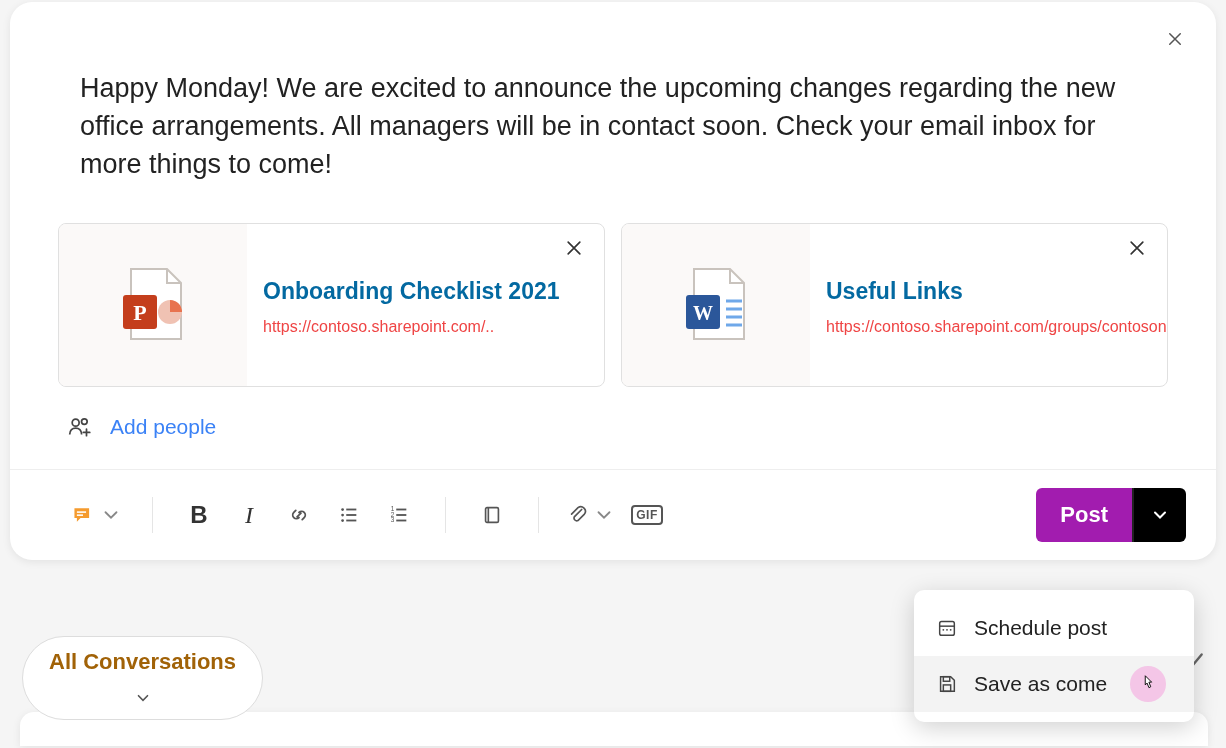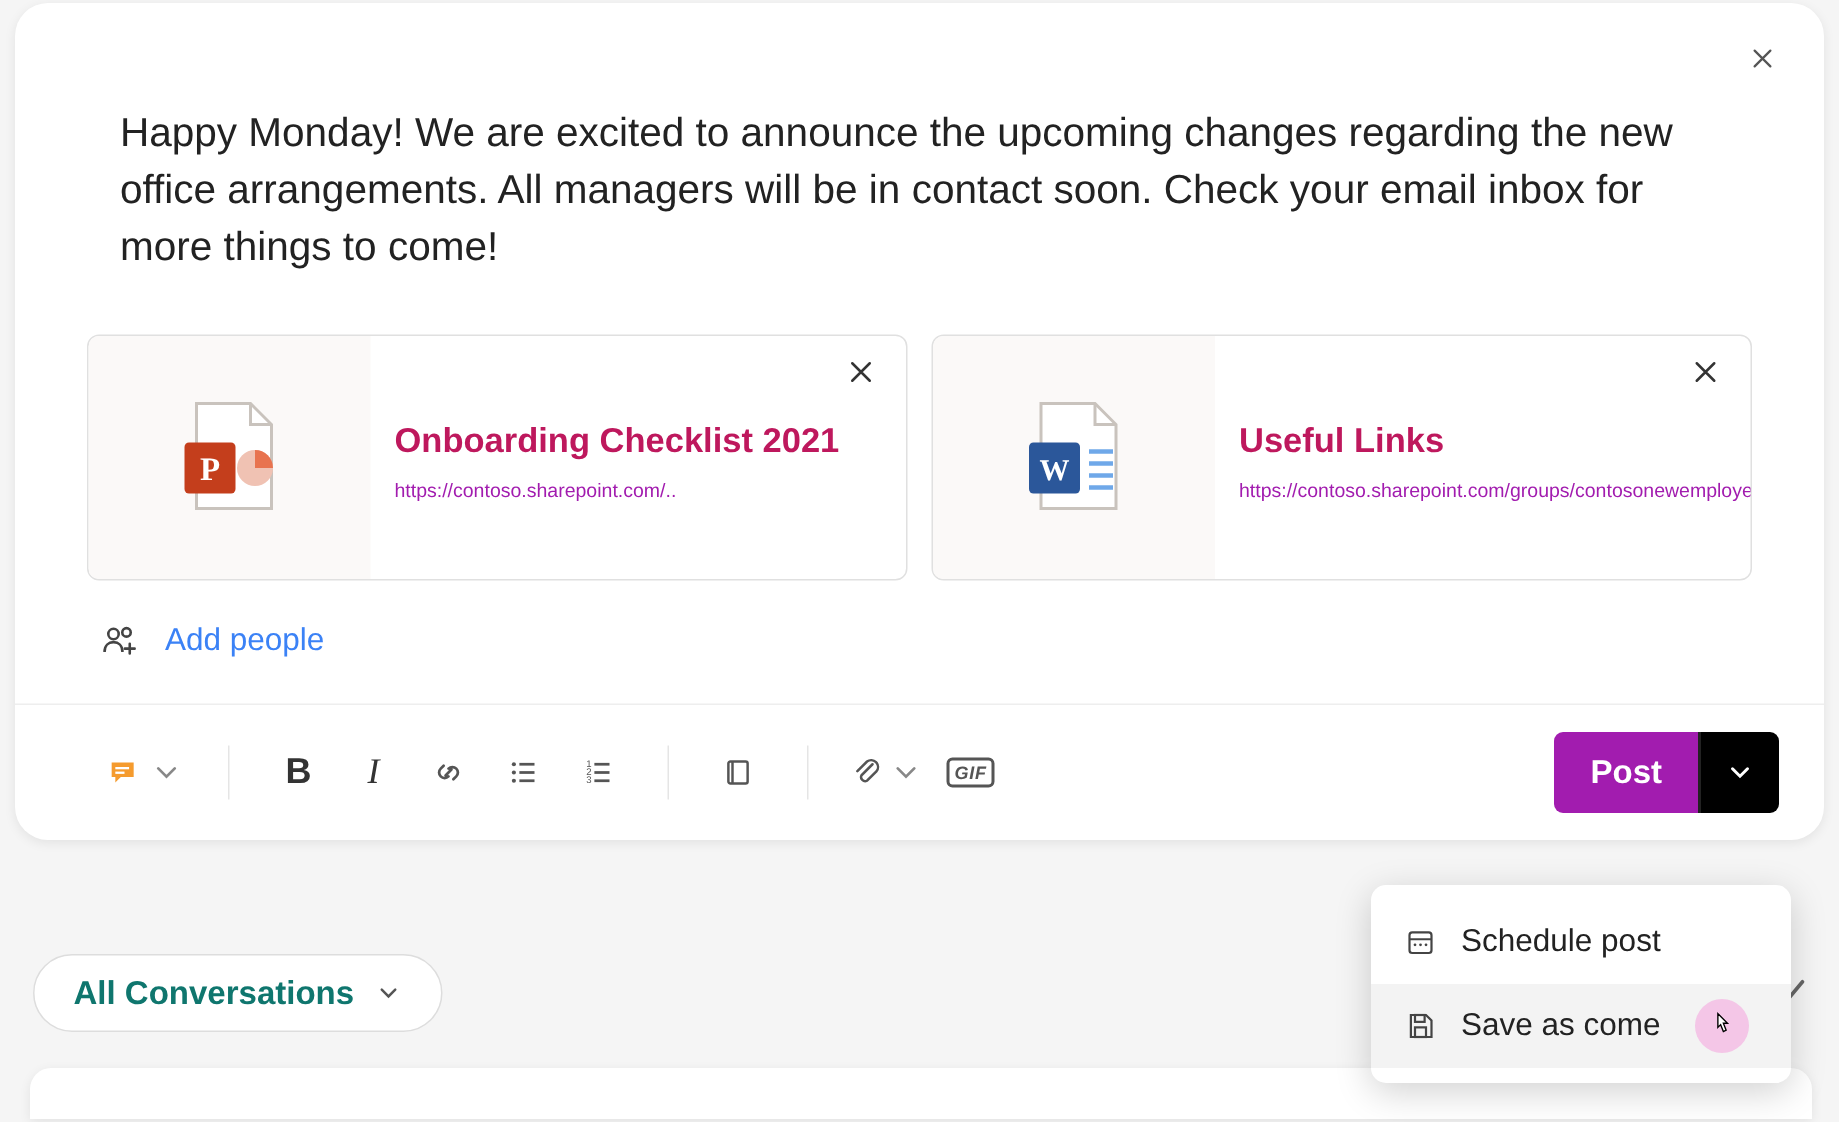--- a/index.html
+++ b/index.html
@@ -51,22 +51,22 @@
     }
     .att-icon-wrap {
       width: 188px;
       background: #fbf9f8;
       display: flex;
       align-items: center;
       justify-content: center;
       flex-shrink: 0;
     }
     .att-body { padding: 22px 24px 18px 16px; display:flex; flex-direction:column; justify-content:center; }
-    .att-title { font-size: 23px; font-weight: 600; color: #be185d; line-height: 1.3; }
-    .att-url { font-size: 13px; color: #a21caf; margin-top: 10px; line-height:1.3; }
+    .att-title { font-size: 23px; font-weight: 600; color: #0369a1; line-height: 1.3; }
+    .att-url { font-size: 16px; color: #ef4444; margin-top: 10px; line-height:1.3; }
     .att-close {
       position: absolute;
       top: 14px;
       right: 14px;
       width: 26px; height: 26px;
       cursor: pointer;
       color: #333;
     }
     .att-close svg { width: 20px; height: 20px; }
 
@@ -159,24 +159,25 @@
     .filter-pill {
       position: absolute;
       left: 22px;
       top: 636px;
       background: #fff;
       border: 1.5px solid #ddd;
       border-radius: 999px;
       padding: 12px 26px;
       font-size: 22px;
       font-weight: 600;
-      color: #0f766e;
+      color: #a16207;
       display:flex; align-items:center; gap: 14px;
       cursor:pointer;
       z-index: 5;
+      flex-direction: column;
     }
     .filter-pill svg { width: 18px; height:18px; color:#555; }
 
     .check-circle {
       position: absolute;
       right: 18px;
       top: 648px;
       width: 28px; height: 28px;
       color:#666;
       z-index: 4;
@@ -194,21 +195,20 @@
     }
 
     .gif-box {
       border: 2px solid #555;
       border-radius: 4px;
       padding: 1px 3px;
       font-size: 12px;
       font-weight: 700;
       letter-spacing: 0.5px;
       color:#555;
-      font-style:italic;
     }
   </style>
 </head>
 <body>
 
 <div class="compose-card">
   <div class="close-btn">
     <svg viewBox="0 0 24 24">
         <path d="M5 5 L19 19 M19 5 L5 19" stroke="currentColor" stroke-width="2" fill="none" stroke-linecap="round"></path>
       </svg>

